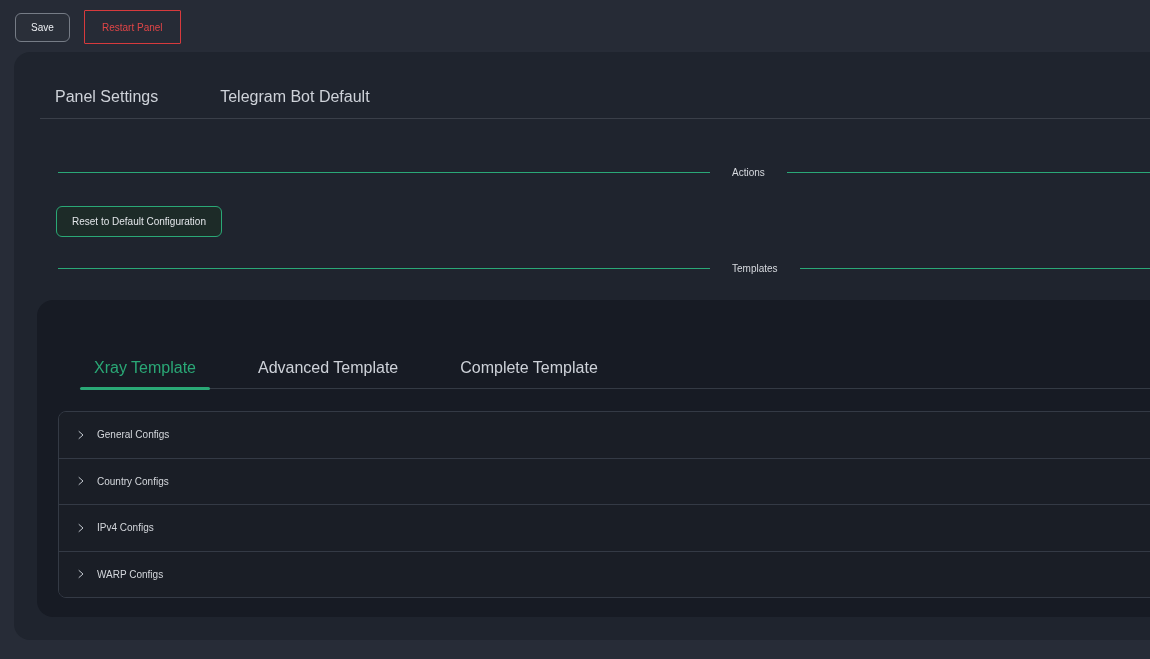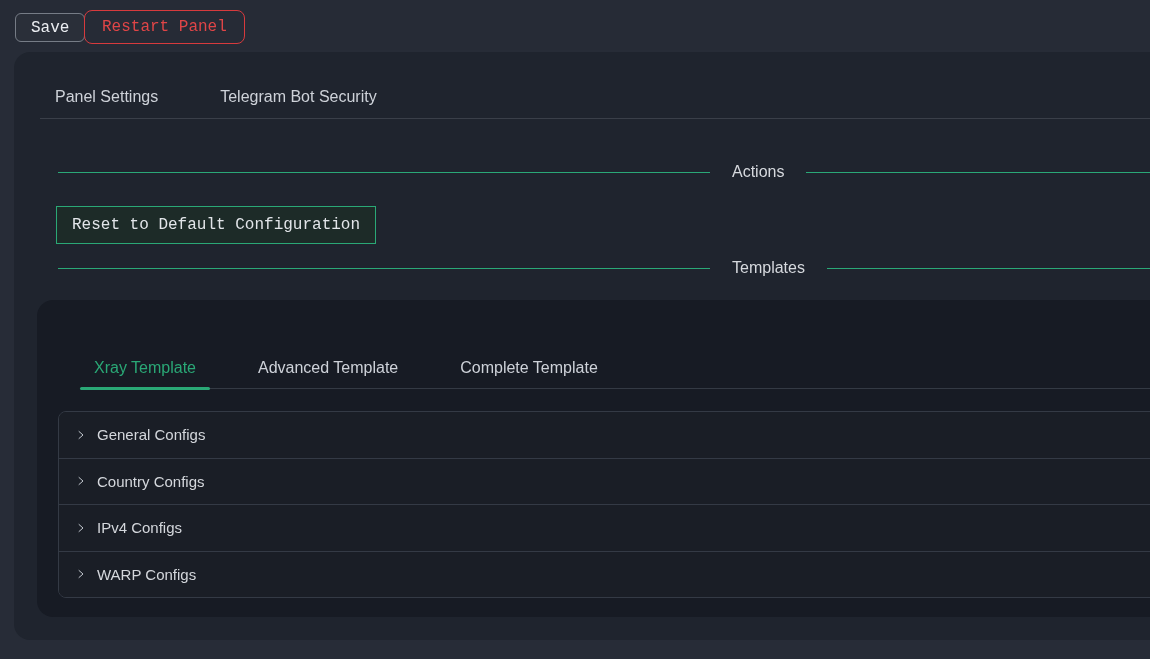--- a/index.html
+++ b/index.html
@@ -1,25 +1,25 @@
 <!DOCTYPE html>
 <html><head>
 <meta charset="utf-8">
 <style>
   html,body{margin:0;padding:0;background:#272c37;font-family:"Liberation Sans",sans-serif;}
   .viewport{position:relative;width:1150px;height:659px;overflow:hidden;background:#272c37;}
 
   
   .topbar{position:absolute;top:0;left:0;width:100%;height:50px;background:#262b36;}
   .btn{box-sizing:border-box;display:inline-flex;align-items:center;justify-content:center;
-       font-family:Liberation Mono, monospace;font-size:16px;cursor:pointer;}
+       font-family:Liberation Sans, sans-serif;font-size:10px;cursor:pointer;}
   .btn-save{position:absolute;left:15px;top:13px;height:29px;padding:0 15px;
        background:#2a2f39;border:1px solid #767c86;border-radius:6px;color:#eceef2;}
   .btn-restart{position:absolute;left:84px;top:10px;height:34px;padding:0 17px;
-       background:transparent;border:1px solid #d73a3d;border-radius:8px;color:#e04547;}
+       background:transparent;border:1px solid #d73a3d;border-radius:1px;color:#e04547;}
 
   
   .card{position:absolute;left:14px;top:52px;width:1240px;height:588px;
         background:#1f242e;border-radius:16px;}
 
   
   .tabs{position:absolute;display:flex;gap:62px;align-items:center;box-sizing:border-box;}
   .outer-tabs{left:26px;right:0;top:24px;height:43px;border-bottom:1px solid #3a3f49;padding-left:15px;}
   .tab{position:relative;height:100%;display:flex;align-items:center;
        font-size:16px;color:#ced2d9;cursor:pointer;white-space:nowrap;}
@@ -27,59 +27,59 @@
   .tab.active::after{content:"";position:absolute;left:-15px;right:-15px;bottom:-2px;
        height:3px;background:#2aa876;border-radius:2px;}
 
   
   .divider{position:absolute;left:44px;right:0;height:22px;display:flex;align-items:center;}
   .divider-actions{top:109px;}
   .divider-templates{top:205px;}
   .divider .line{height:1px;background:#2aa877;}
   .divider .line-l{flex:0 0 652px;}
   .divider .line-r{flex:1;}
-  .divider-text{padding:0 22px;font-size:16px;color:#d6d9de;white-space:nowrap;}
+  .divider-text{padding:0 22px;font-size:10px;color:#d6d9de;white-space:nowrap;}
 
   
-  .btn-reset{position:absolute;left:42px;top:154px;height:38px;padding:0 15px;
-       background:#1d2b28;border:1px solid #2aa876;border-radius:0;color:#e2e5e9;}
+  .btn-reset{position:absolute;left:42px;top:154px;height:31px;padding:0 15px;
+       background:#1d2b28;border:1px solid #2aa876;border-radius:6px;color:#e2e5e9;}
 
   
   .inner-card{position:absolute;left:23px;top:248px;width:1215px;height:317px;
        background:#171b24;border-radius:16px;}
   .inner-tabs{left:43px;right:0;top:47px;height:42px;border-bottom:1px solid #343a44;padding-left:14px;}
   .inner-tabs .tab.active::after{left:-14px;right:-14px;height:3px;}
 
   
   .accordion{position:absolute;left:21px;top:111px;width:1195px;height:187px;
        box-sizing:border-box;background:#1a1e26;border:1px solid #343a45;border-radius:8px;
        display:flex;flex-direction:column;overflow:hidden;}
   .acc-row{flex:1;display:flex;align-items:center;padding-left:16px;
        border-top:1px solid #343a45;cursor:pointer;background:#1a1e26;}
   .acc-row:first-child{border-top:none;}
   .chev{width:12px;height:12px;flex:none;display:inline-flex;}
   .chev svg{width:12px;height:12px;stroke:#c3c8cf;stroke-width:2;fill:none;
        stroke-linecap:round;stroke-linejoin:round;}
-  .acc-label{margin-left:10px;font-size:15px;color:#d4d7dc;}
+  .acc-label{margin-left:10px;font-size:10px;color:#d4d7dc;}
 </style>
 </head>
 <body>
 
 <div class="viewport">
 
   <div class="topbar">
     <button class="btn btn-save">Save</button>
     <button class="btn btn-restart">Restart Panel</button>
   </div>
 
   <div class="card">
 
     <div class="tabs outer-tabs">
       <div class="tab">Panel Settings</div>
-      <div class="tab">Telegram Bot Security</div>
+      <div class="tab">Telegram Bot Default</div>
     </div>
 
     <div class="divider divider-actions">
       <span class="line line-l"></span>
       <span class="divider-text">Actions</span>
       <span class="line line-r"></span>
     </div>
 
     <button class="btn btn-reset">Reset to Default Configuration</button>
 

